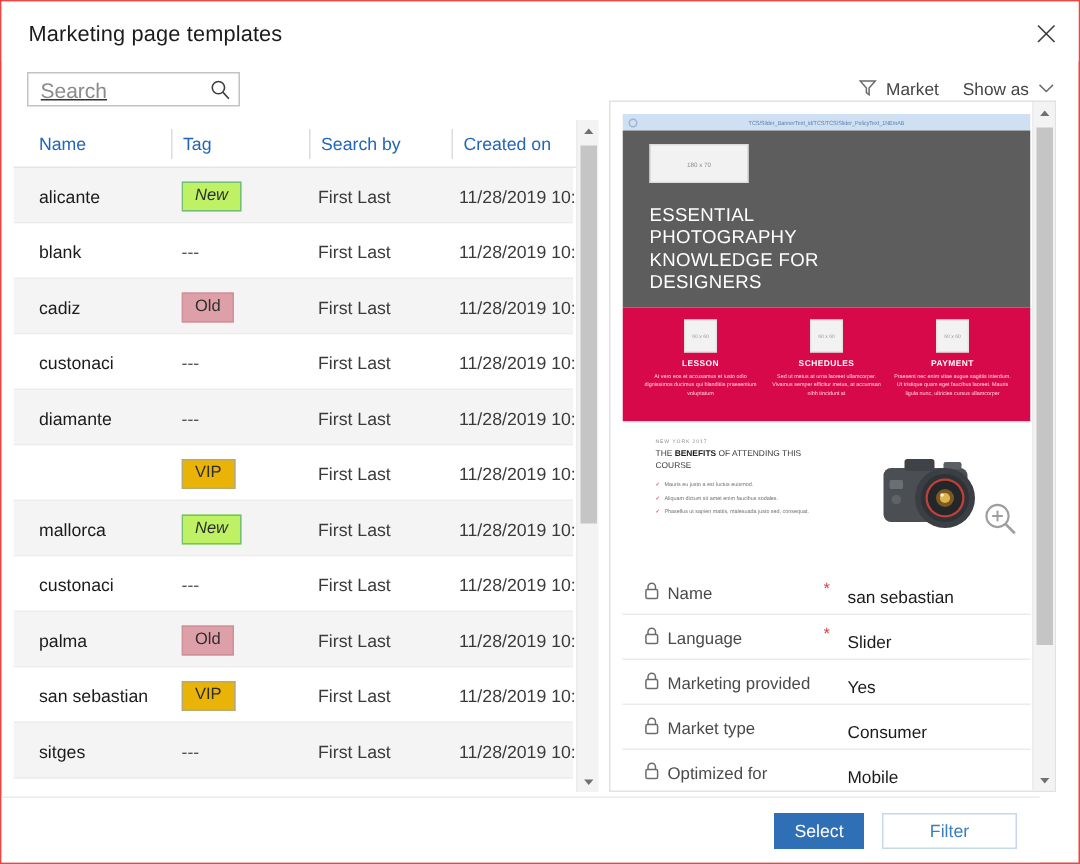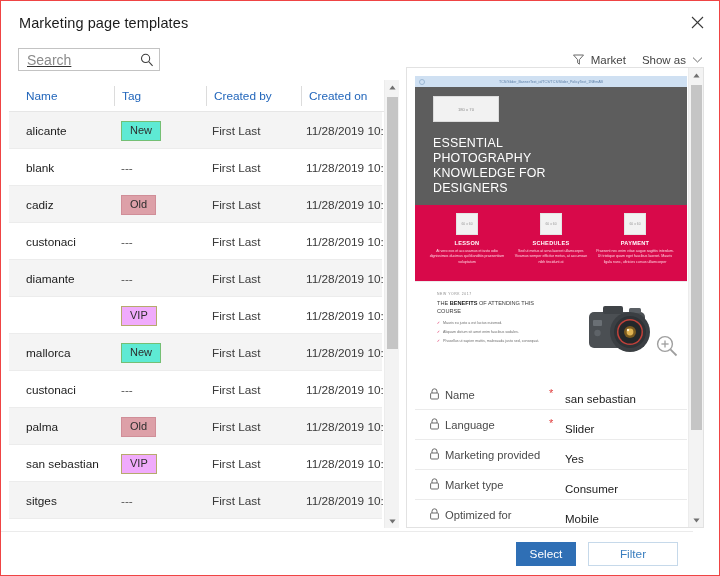--- a/index.html
+++ b/index.html
@@ -94,23 +94,23 @@
     font-size: 11.8px; color: #1b1b1b; white-space: nowrap; overflow: hidden;
   }
   .c-name { left: 17px; width: 90px; }
   .c-tag  { left: 112px; width: 88px; }
   .c-by   { left: 203px; width: 90px; color: #3a3a3a; }
   .c-on   { left: 297px; width: 80px; color: #3a3a3a; }
   .badge {
     display: inline-block; padding: 2px 8px 3px;
     font-size: 11px; line-height: 13px; color: #2e2e2e;
   }
-  .badge.new { background: #5eead4; border: 1px solid #74bf74; }
+  .badge.new { background: #bef264; border: 1px solid #74bf74; font-style: italic; }
   .badge.old { background: #dda0a8; border: 1px solid #d08e98; }
-  .badge.vip { background: #f0abfc; border: 1px solid #b6aa6d; text-align: center; }
+  .badge.vip { background: #eab308; border: 1px solid #b6aa6d; text-align: center; }
   .dashes { color: #555; letter-spacing: 0px; }
 
   
   .vscroll {
     position: absolute; width: 15px; background: #f3f3f3;
     border-left: 1px solid #ececec;
   }
   .vs-arrow {
     position: absolute; left: 0; width: 15px; height: 14px;
     display: flex; align-items: center; justify-content: center;
@@ -275,21 +275,21 @@
       </span>
     </div>
   </div>
 
   <div id="list-panel">
     <div id="list-header">
       <div class="col-head" style="left:17px">Name</div>
       <div class="col-div" style="left:105px"></div>
       <div class="col-head" style="left:113px">Tag</div>
       <div class="col-div" style="left:197px"></div>
-      <div class="col-head" style="left:205px">Created by</div>
+      <div class="col-head" style="left:205px">Search by</div>
       <div class="col-div" style="left:292px"></div>
       <div class="col-head" style="left:300px">Created on</div>
     </div>
     <div id="rows">
         <div class="row alt">
           <div class="cell c-name">alicante</div>
           <div class="cell c-tag">
             <span class="badge new">New</span>
           </div>
           <div class="cell c-by">First Last</div>

